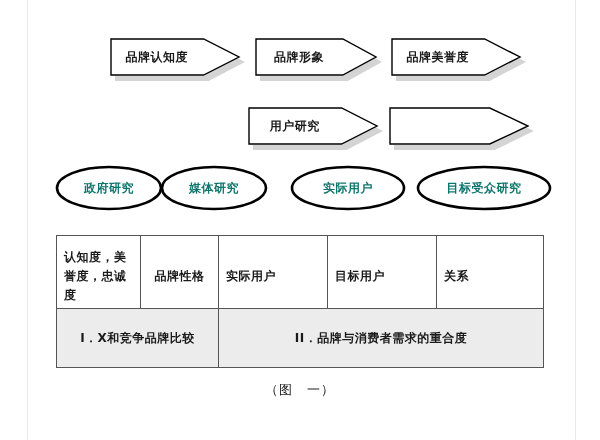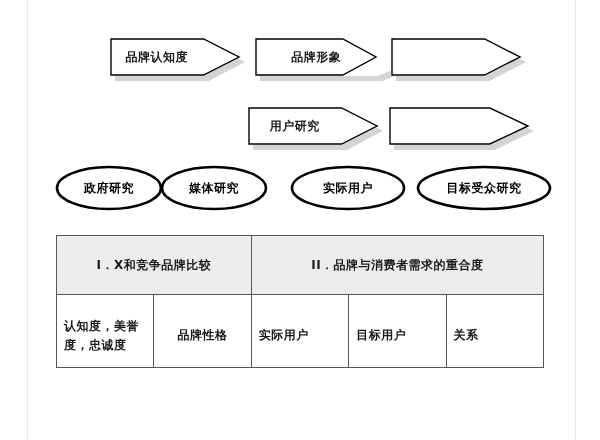--- a/index.html
+++ b/index.html
@@ -97,21 +97,21 @@
   .ellipse-label {
     position: absolute;
     left: 0; top: 0;
     width: 100%;
     height: 100%;
     display: flex;
     align-items: center;
     justify-content: center;
     font-size: 12px;
     font-weight: bold;
-    color: #000000;
+    color: #0f766e;
     letter-spacing: 0.5px;
     white-space: nowrap;
   }
 
   
   #matrix-table {
     position: absolute;
     left: 56px;
     top: 235px;
     width: 488px;
@@ -169,34 +169,35 @@
 
   <div id="flow-layer">
       <div class="arrow-wrap" style="left: 62px; top: 38px; width: 130px; height: 38px;">
         <div class="arrow-shadow"></div>
         <div class="arrow-body"></div>
         <svg class="arrow-outline" width="130" height="38">
           <polygon points="1,1 93.6,1 129,19 93.6,37 1,37"></polygon>
         </svg>
         <div class="arrow-label">品牌认知度</div>
       </div>
-      <div class="arrow-wrap" style="left: 207px; top: 38px; width: 122px; height: 38px; padding-left: 48px;">
+      <div class="arrow-wrap" style="left: 207px; top: 38px; width: 122px; height: 38px;">
         <div class="arrow-shadow"></div>
         <div class="arrow-body"></div>
         <svg class="arrow-outline" width="122" height="38">
           <polygon points="1,1 87.84,1 121,19 87.84,37 1,37"></polygon>
         </svg>
         <div class="arrow-label">品牌形象</div>
       </div>
       <div class="arrow-wrap" style="left: 343px; top: 38px; width: 130px; height: 38px;">
         <div class="arrow-shadow"></div>
         <div class="arrow-body"></div>
         <svg class="arrow-outline" width="130" height="38">
           <polygon points="1,1 93.6,1 129,19 93.6,37 1,37"></polygon>
         </svg>
+        <div class="arrow-label">品牌美誉度</div>
       </div>
       <div class="arrow-wrap" style="left: 200px; top: 107px; width: 130px; height: 38px;">
         <div class="arrow-shadow"></div>
         <div class="arrow-body"></div>
         <svg class="arrow-outline" width="130" height="38">
           <polygon points="1,1 93.6,1 129,19 93.6,37 1,37"></polygon>
         </svg>
         <div class="arrow-label">用户研究</div>
       </div>
       <div class="arrow-wrap" style="left: 341px; top: 107px; width: 140px; height: 38px;">
@@ -230,38 +231,39 @@
       <div class="ellipse-wrap" style="left: 416px; top: 165px; width: 136px; height: 46px;">
         <svg width="136" height="46">
           <ellipse cx="68" cy="23" rx="66" ry="21"></ellipse>
         </svg>
         <div class="ellipse-label">目标受众研究</div>
       </div>
     </div>
 
   <table id="matrix-table">
     <tbody>
+      <tr id="matrix-body-row">
+          <td class="body-cell top-align" style="width: 17.2%;">
+            <span class="cell-text cell-left">认知度，美誉度，忠诚度</span>
+          </td>
+          <td class="body-cell top-align" style="width: 16%;">
+            <span class="cell-text cell-center">品牌性格</span>
+          </td>
+          <td class="body-cell top-align" style="width: 22.4%;">
+            <span class="cell-text cell-left">实际用户</span>
+          </td>
+          <td class="body-cell top-align" style="width: 22.4%;">
+            <span class="cell-text cell-left">目标用户</span>
+          </td>
+          <td class="body-cell top-align" style="width: 22%;">
+            <span class="cell-text cell-left">关系</span>
+          </td>
+        </tr>
       <tr id="matrix-header-row">
           <td class="hdr-cell" colspan="2">I．X和竞争品牌比较</td>
           <td class="hdr-cell" colspan="3">II．品牌与消费者需求的重合度</td>
         </tr>
-      <tr id="matrix-body-row">
-          <td class="body-cell top-align" style="width: 17.2%;">
-            <span class="cell-text cell-left">认知度，美誉度，忠诚度</span>
-          </td>
-          <td class="body-cell top-align" style="width: 16%;">
-            <span class="cell-text cell-center">品牌性格</span>
-          </td>
-          <td class="body-cell top-align" style="width: 22.4%;">
-            <span class="cell-text cell-left">实际用户</span>
-          </td>
-          <td class="body-cell top-align" style="width: 22.4%;">
-            <span class="cell-text cell-left">目标用户</span>
-          </td>
-          <td class="body-cell top-align" style="width: 22%;">
-            <span class="cell-text cell-left">关系</span>
-          </td>
-        </tr>
     </tbody>
   </table>
 
+  <div id="figure-caption">（图　一）</div>
 
 </div>
 
 </body></html>

